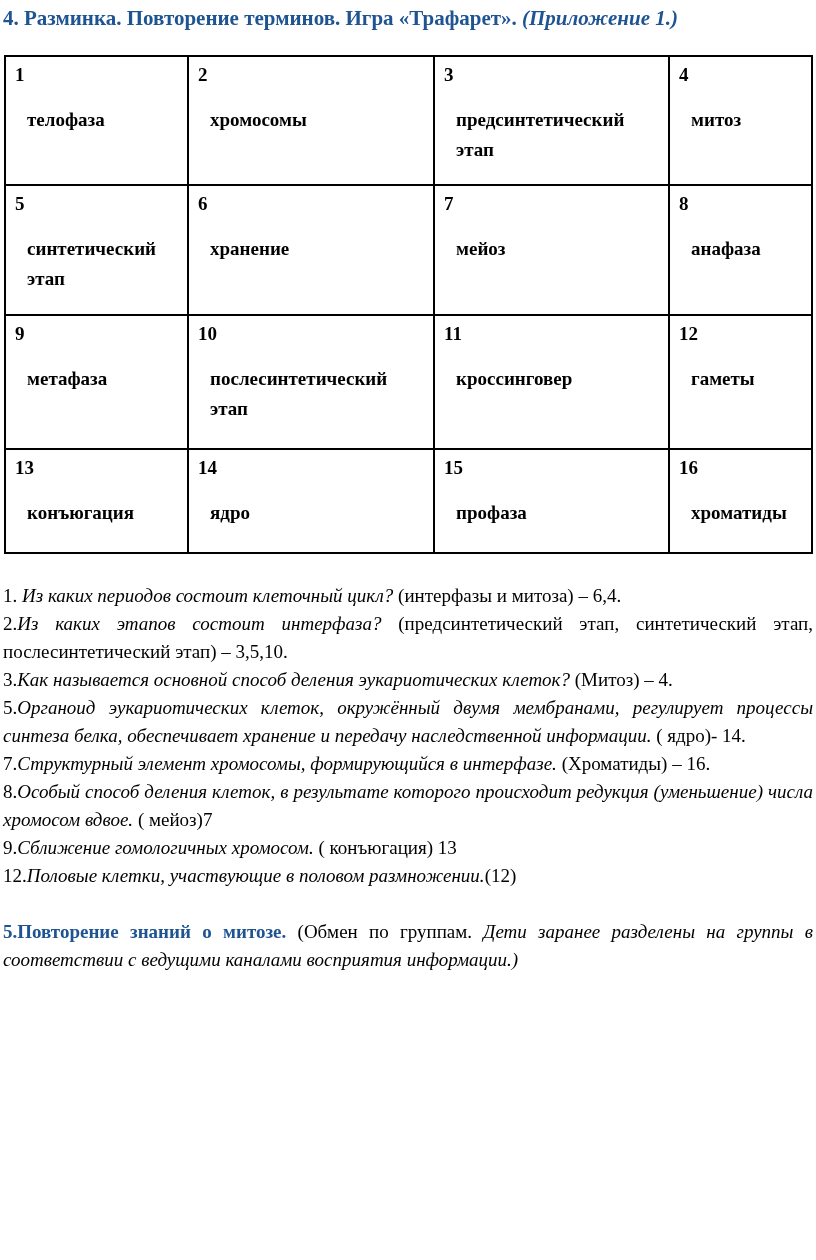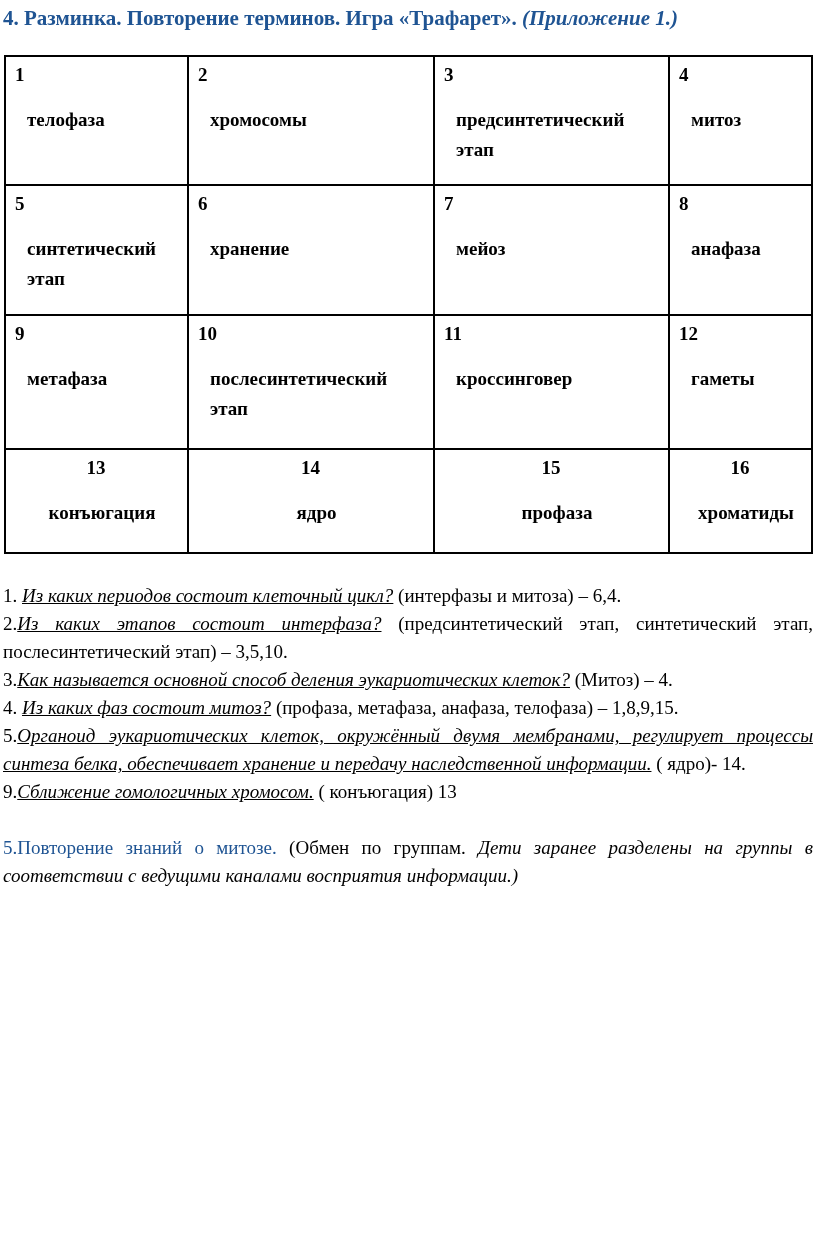--- a/index.html
+++ b/index.html
@@ -41,45 +41,45 @@
     padding: 5px 10px 5px 9px;
     font-weight: bold;
     font-size: 19px;
     line-height: 1.2;
   }
   td .cell-num { margin: 2px 0 18px 0; }
   td .cell-term { line-height: 30px; margin-left: 12px; }
   tr.r1 { height: 129px; }
   tr.r2 { height: 130px; }
   tr.r3 { height: 134px; }
-  tr.r4 { height: 104px; text-align: center; }
+  tr.r4 { height: 104px; }
   col.c1 { width: 183px; }
   col.c2 { width: 246px; }
   col.c3 { width: 235px; }
   col.c4 { width: 143px; }
 
   
   .questions {
     margin-top: 28px;
     font-size: 19px;
     line-height: 28px;
     text-align: justify;
   }
   .questions p { margin: 0; }
-  .q-it { font-style: italic; text-decoration: underline; }
+  .q-it { font-style: italic; }
 
   
   .section5 {
     margin-top: 28px;
     font-size: 19px;
     line-height: 28px;
     text-align: justify;
   }
   .section5 .s5-title {
-    font-weight: normal;
+    font-weight: bold;
     color: var(--accent);
   }
   .section5 .s5-it { font-style: italic; }
 </style>
 </head>
 <body>
 
 <p class="doc-header"><span>4. Разминка. Повторение терминов. Игра «Трафарет». </span><span class="appendix">(Приложение 1.)</span></p>
 
 <table class="terms">
@@ -162,18 +162,20 @@
           <div class="cell-term">хроматиды</div>
         </td>
     </tr>
   </tbody>
 </table>
 
 <div class="questions">
   <p><span>1. </span><span class="q-it">Из каких периодов состоит клеточный цикл?</span><span> (интерфазы и митоза) – 6,4.</span></p>
   <p><span>2.</span><span class="q-it">Из каких этапов состоит интерфаза?</span><span> (предсинтетический этап, синтетический этап, послесинтетический этап) – 3,5,10.</span></p>
   <p><span>3.</span><span class="q-it">Как называется основной способ деления эукариотических клеток?</span><span> (Митоз) – 4.</span></p>
-  <p><span>4. </span><span class="q-it">Из каких фаз состоит митоз?</span><span> (профаза, метафаза, анафаза, телофаза) – 1,8,9,15.</span></p>
   <p><span>5.</span><span class="q-it">Органоид эукариотических клеток, окружённый двумя мембранами, регулирует процессы синтеза белка, обеспечивает хранение и передачу наследственной информации.</span><span> ( ядро)- 14.</span></p>
+  <p><span>7.</span><span class="q-it">Структурный элемент хромосомы, формирующийся в интерфазе.</span><span> (Хроматиды) – 16.</span></p>
+  <p><span>8.</span><span class="q-it">Особый способ деления клеток, в результате которого происходит редукция (уменьшение) числа хромосом вдвое.</span><span>  ( мейоз)7</span></p>
   <p><span>9.</span><span class="q-it">Сближение гомологичных хромосом.</span><span> ( конъюгация) 13</span></p>
+  <p><span>12.</span><span class="q-it">Половые клетки, участвующие в половом размножении.</span><span>(12)</span></p>
 </div>
 
 <p class="section5"><span class="s5-title">5.Повторение знаний о митозе.</span><span> (Обмен по группам. </span><span class="s5-it">Дети заранее разделены на группы в соответствии с ведущими каналами восприятия информации.)</span></p>
 
 </body></html>

